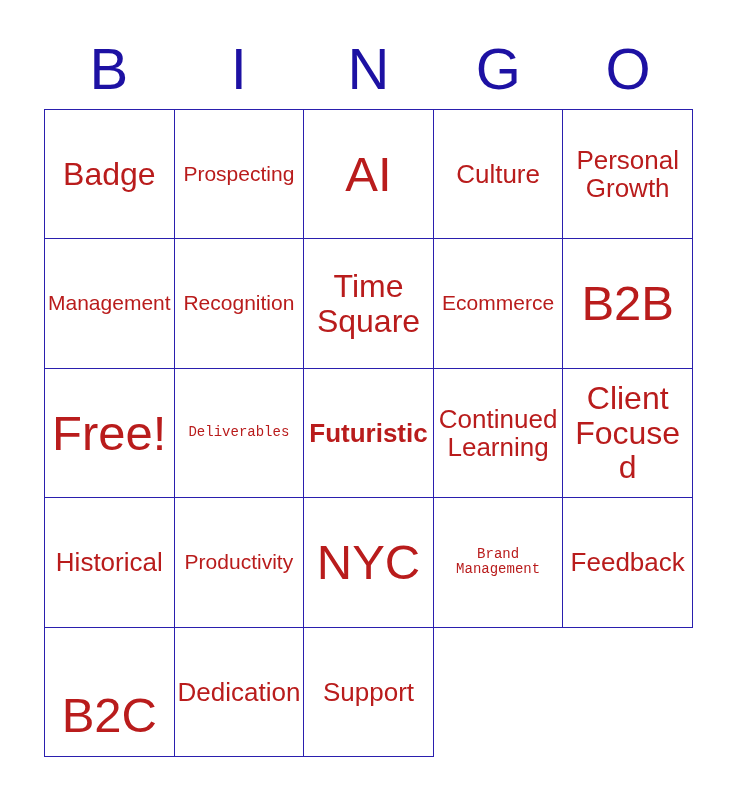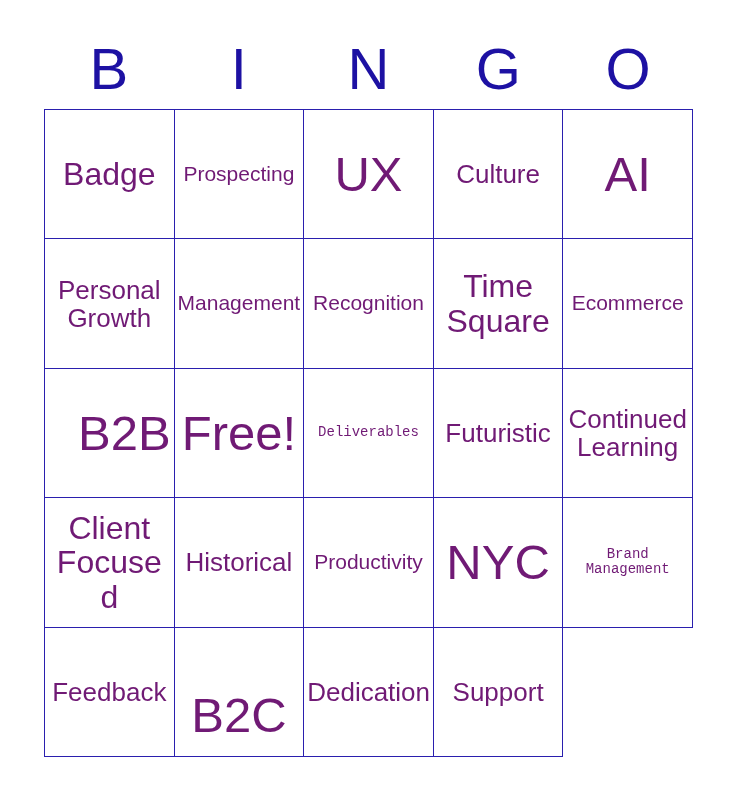--- a/index.html
+++ b/index.html
@@ -62,21 +62,21 @@
     border-right: 1.5px solid #2a1fae;
     border-bottom: 1.5px solid #2a1fae;
     display: flex;
     align-items: center;
     justify-content: center;
     padding: 2px 3px;
     overflow: hidden;
     background: #ffffff;
   }
   .cell-text {
-    color: #701a75;
+    color: #b91c1c;
     text-align: center;
     line-height: 1.08;
     font-weight: 400;
     width: 100%;
     word-wrap: break-word;
   }
 
   
   .sz-xxl { font-size: 49px; }
   .sz-l   { font-size: 32px; }
@@ -99,54 +99,51 @@
   </div>
 
   <div id="bingo-grid">
       <div class="bingo-cell">
         <span class="cell-text sz-l" style="white-space: nowrap;">Badge</span>
       </div>
       <div class="bingo-cell">
         <span class="cell-text sz-s" style="white-space: nowrap;">Prospecting</span>
       </div>
       <div class="bingo-cell">
-        <span class="cell-text sz-xxl" style="white-space: nowrap;">UX</span>
+        <span class="cell-text sz-xxl" style="white-space: nowrap;">AI</span>
       </div>
       <div class="bingo-cell">
         <span class="cell-text sz-m" style="white-space: nowrap;">Culture</span>
-      </div>
-      <div class="bingo-cell">
-        <span class="cell-text sz-xxl" style="white-space: nowrap;">AI</span>
       </div>
       <div class="bingo-cell">
         <span class="cell-text sz-m" style="white-space: normal;">Personal<br>Growth</span>
       </div>
       <div class="bingo-cell">
         <span class="cell-text sz-s" style="white-space: nowrap;">Management</span>
       </div>
       <div class="bingo-cell">
         <span class="cell-text sz-s" style="white-space: nowrap;">Recognition</span>
       </div>
       <div class="bingo-cell">
         <span class="cell-text sz-l" style="white-space: normal;">Time<br>Square</span>
       </div>
       <div class="bingo-cell">
         <span class="cell-text sz-s" style="white-space: nowrap;">Ecommerce</span>
       </div>
       <div class="bingo-cell">
-        <span class="cell-text sz-xxl" style="white-space: nowrap; text-align: right;">B2B</span>
+        <span class="cell-text sz-xxl" style="white-space: nowrap;">B2B</span>
       </div>
       <div class="bingo-cell">
         <span class="cell-text sz-xxl" style="white-space: nowrap;">Free!</span>
       </div>
       <div class="bingo-cell">
         <span class="cell-text sz-xs" style="white-space: nowrap;">Deliverables</span>
       </div>
       <div class="bingo-cell">
-        <span class="cell-text sz-m" style="white-space: nowrap;">Futuristic</span>
+        <span class="cell-text sz-m" style="white-space: nowrap; font-weight: bold;">Futuristic</span>
       </div>
       <div class="bingo-cell">
         <span class="cell-text sz-m" style="white-space: normal;">Continued<br>Learning</span>
       </div>
       <div class="bingo-cell">
         <span class="cell-text sz-l" style="white-space: normal;">Client<br>Focused</span>
       </div>
       <div class="bingo-cell">
         <span class="cell-text sz-m" style="white-space: nowrap;">Historical</span>
       </div>

